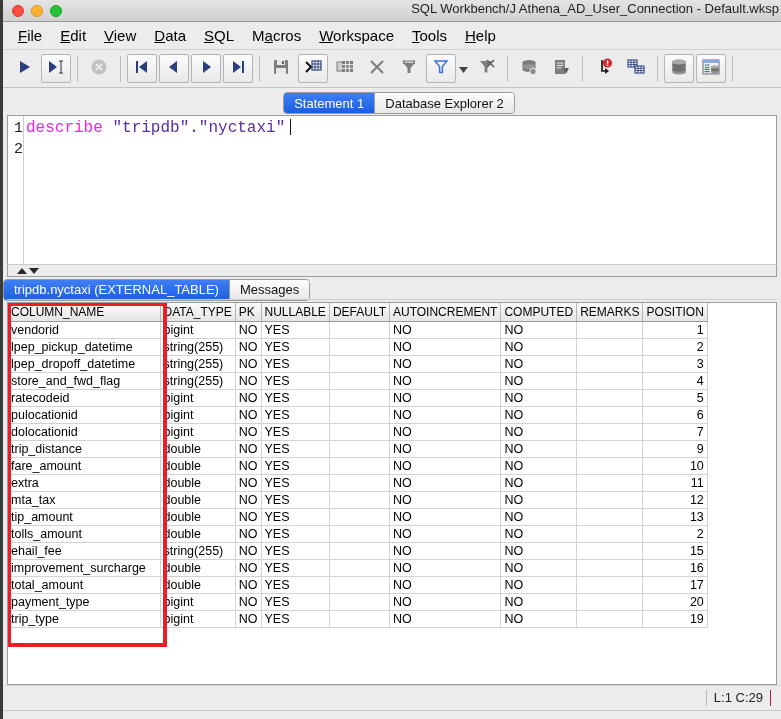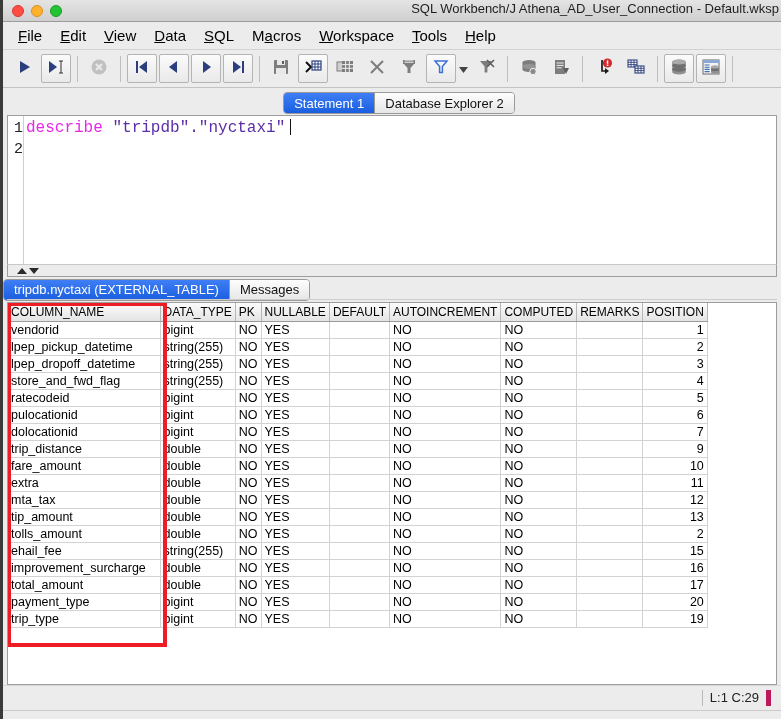--- a/index.html
+++ b/index.html
@@ -296,21 +296,21 @@
     display: flex;
     align-items: center;
     justify-content: flex-end;
     padding-right: 10px;
     border-top: 1px solid #d8d8d8;
   }
   #status-pos {
     font-size: 13px;
     color: #222;
     border-left: 1px solid #b9b9b9;
-    border-right: 5px solid #be185d;
+    border-right: 1px solid #be185d;
     padding: 0 7px;
     line-height: 16px;
   }
   #bottom-strip {
     height: 8px;
     min-height: 8px;
     background: #ececec;
     border-top: 1px solid #c9c9c9;
   }
 </style>

